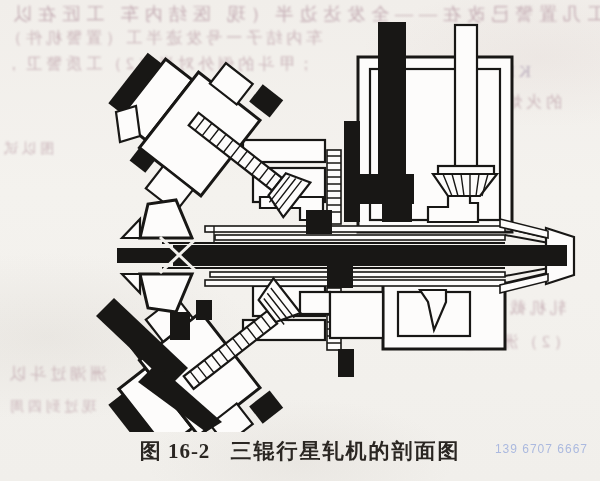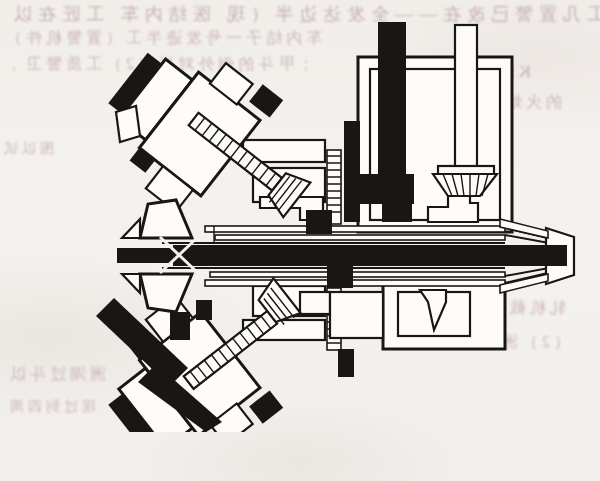--- a/index.html
+++ b/index.html
@@ -191,17 +191,21 @@
 
     <g>
       <rect class="blk" x="117" y="245" width="450" height="21"></rect>
       <rect class="paper" x="117" y="245" width="56" height="3"></rect>
       <rect class="paper" x="117" y="263" width="56" height="3"></rect>
       <line x1="160" y1="237" x2="198" y2="273" stroke="#f3f1ed" stroke-width="3"></line>
       <line x1="160" y1="273" x2="198" y2="237" stroke="#f3f1ed" stroke-width="3"></line>
     </g>
   </svg>
 
+  <div class="caption">
+    <span class="cap-label">图 16-2</span><span class="cap-title">三辊行星轧机的剖面图</span>
+  </div>
 
   <div class="wm">
+    <div class="wm2">139 6707 6667</div>
   </div>
 
 </div>
 
 </body></html>

